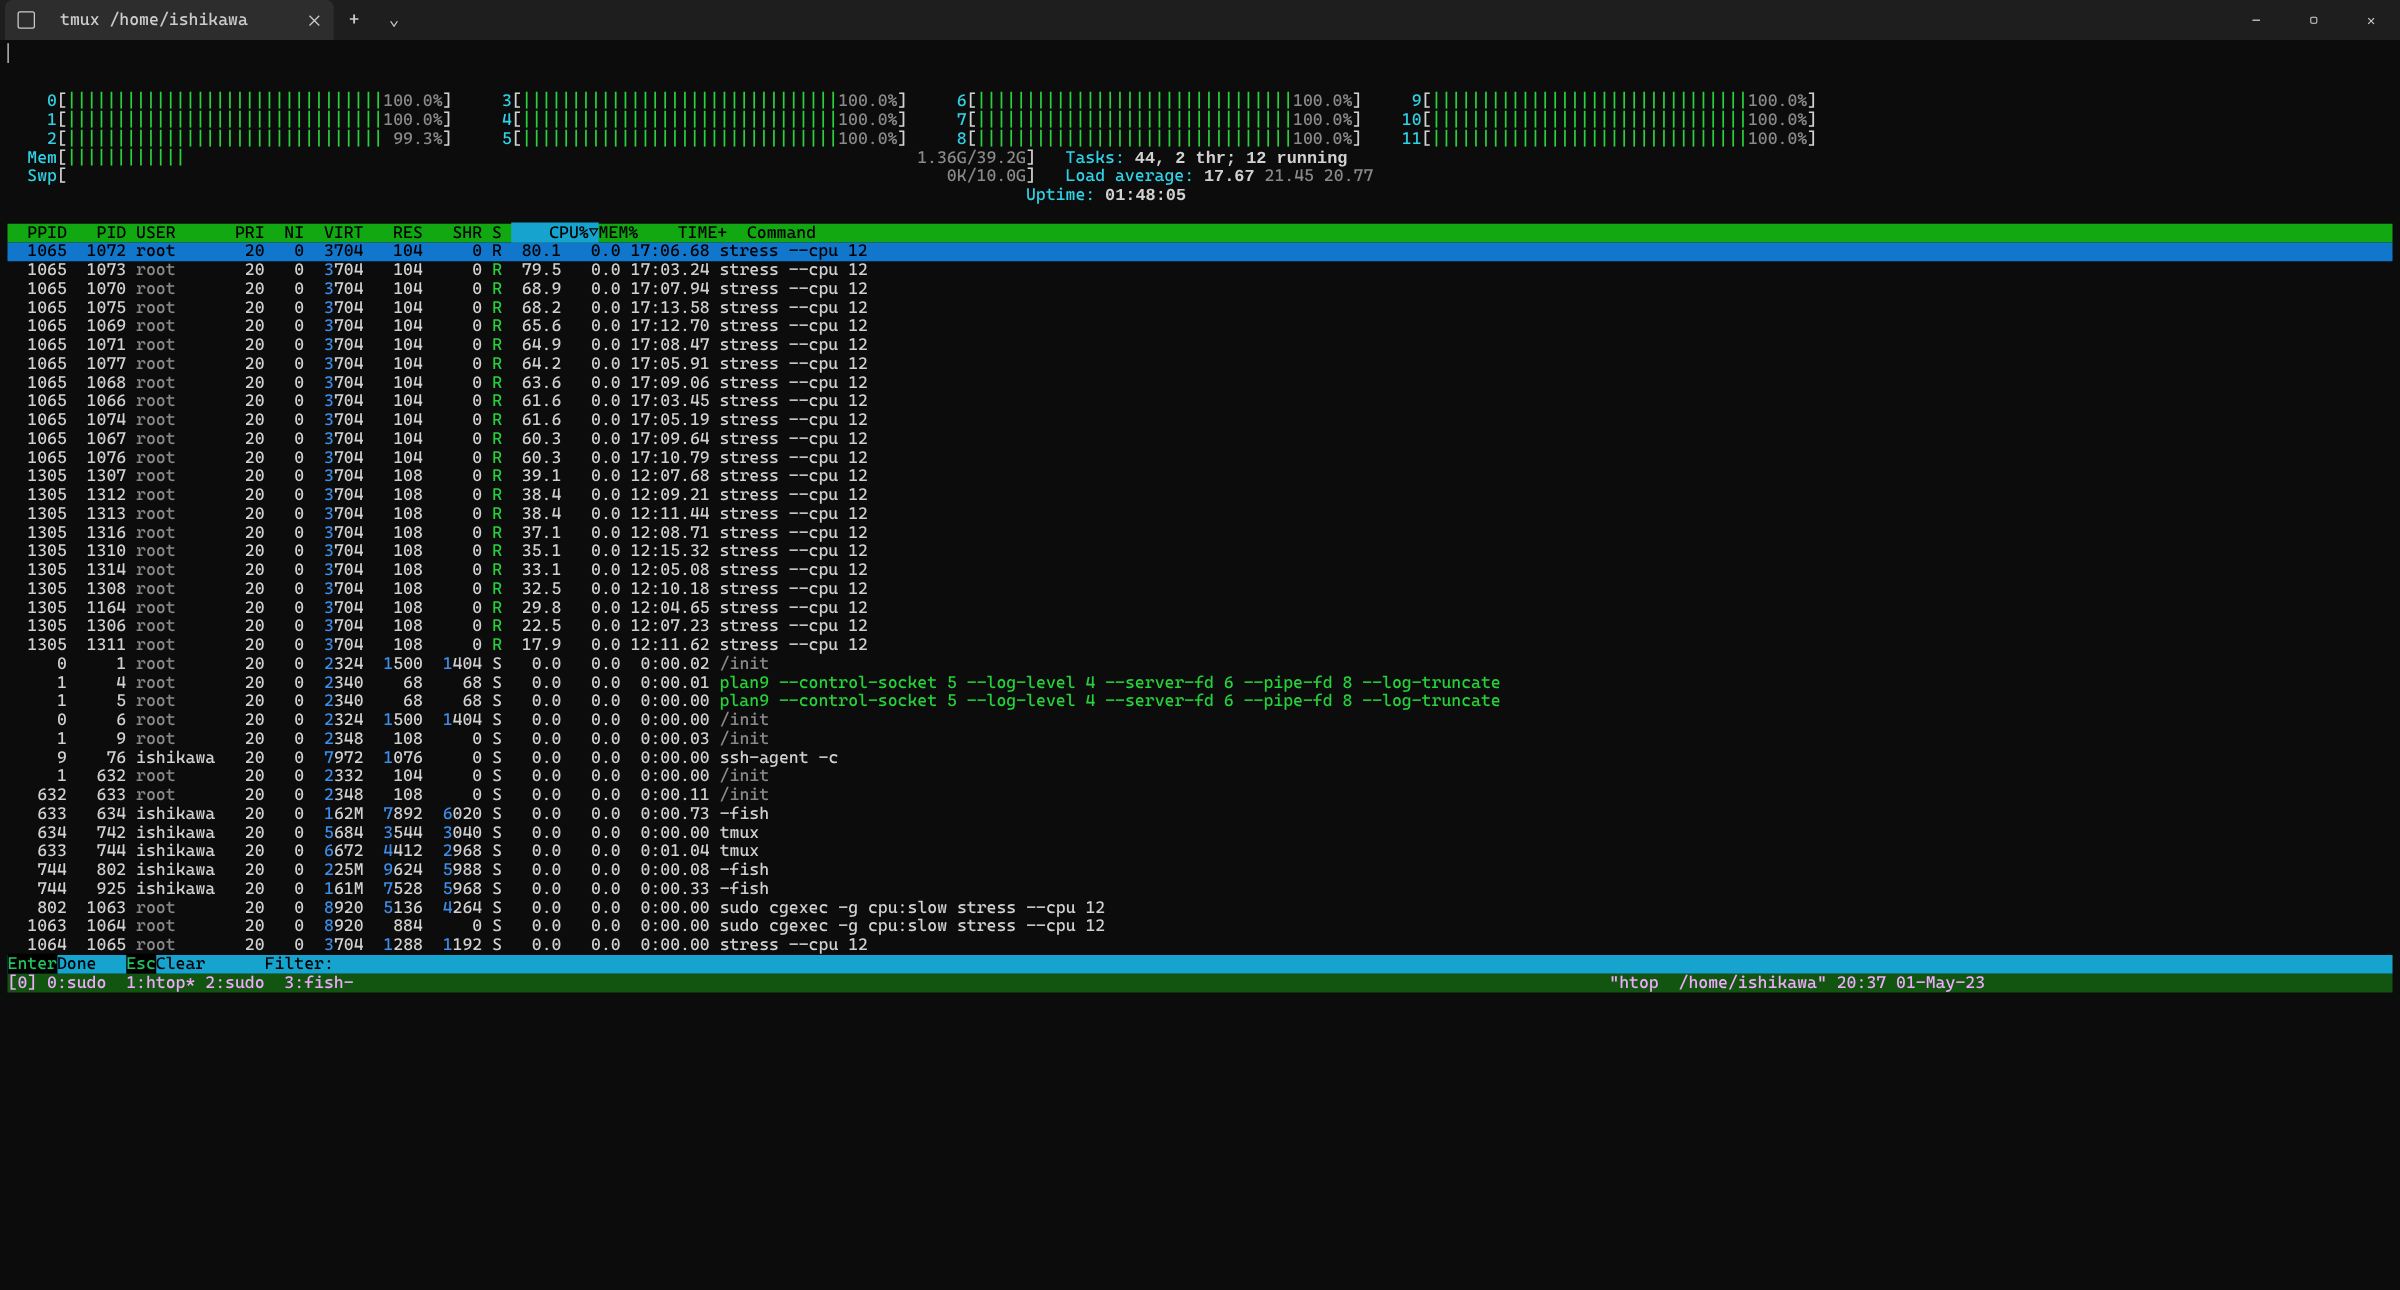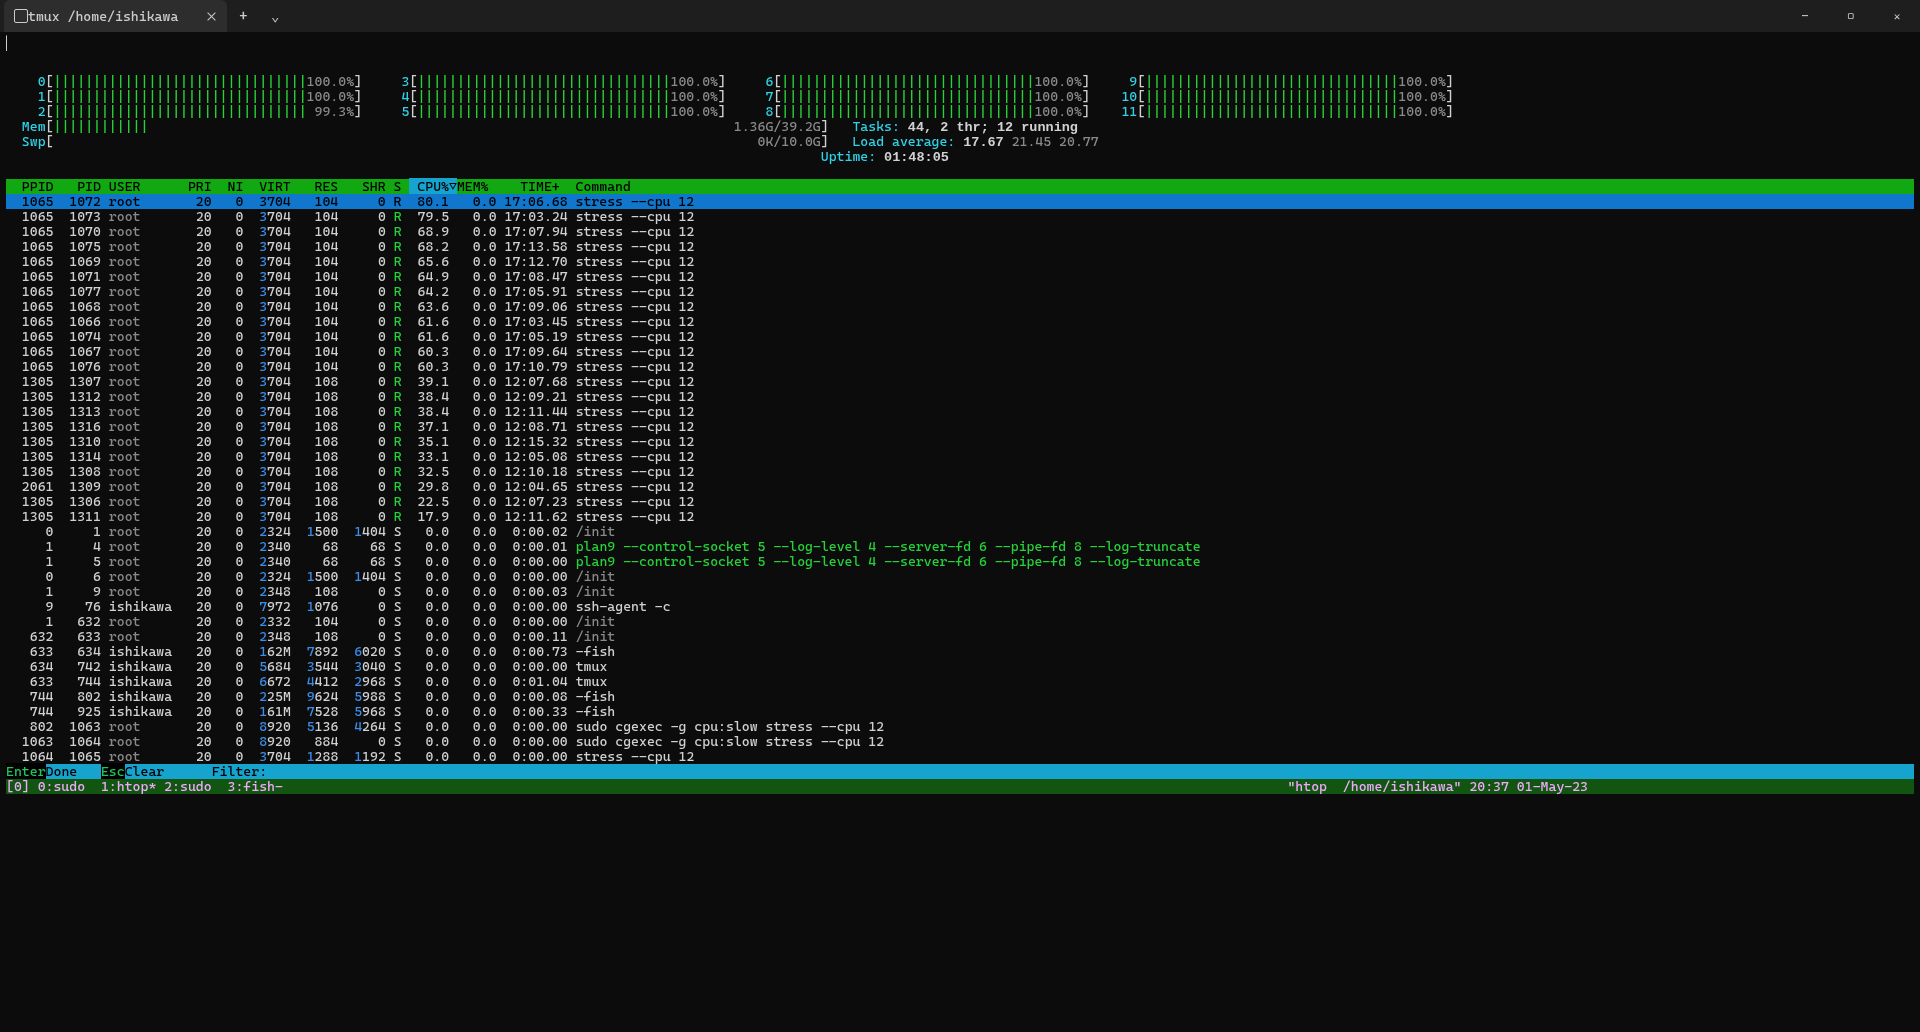--- a/index.html
+++ b/index.html
@@ -2,21 +2,21 @@
 <html><head>
 <meta charset="utf-8">
 <style>
 * { margin:0; padding:0; box-sizing:border-box; }
 html,body { width:1920px; height:1032px; background:#0c0c0c; overflow:hidden;
   font-family:Consolas,"Cascadia Mono","Liberation Mono",monospace;
   font-size:13.5px; line-height:15px; color:#cccccc; }
 
 
 .titlebar { height:32px; background:#1e1e1e; display:flex; align-items:center; }
-.tab { height:32px; background:#2d2d2d; display:flex; align-items:center; gap:0;
+.tab { height:32px; background:#2d2d2d; display:flex; align-items:center; gap:20px;
        padding:0 10px; border-radius:6px 6px 0 0; margin-left:4px; }
 .tab .ticon { width:14px; height:14px; border:1px solid #ccc; border-radius:2px; }
 .tab .tx { width:11px; height:11px; position:relative; margin-left:28px; }
 .tab .tx::before,.tab .tx::after{content:"";position:absolute;left:5px;top:0;width:1px;height:11px;background:#ccc;}
 .tab .tx::before{transform:rotate(45deg);} .tab .tx::after{transform:rotate(-45deg);}
 .tplus,.tchev{ width:32px; height:32px; display:flex; align-items:center; justify-content:center;
   color:#ccc; font-size:14px; }
 .winctl { margin-left:auto; display:flex; }
 .winbtn { width:46px; height:32px; display:flex; align-items:center; justify-content:center;
   color:#ccc; font-size:11px; }
@@ -29,21 +29,21 @@
 
 .cyan { color:#2fd2e6; }
 .green { color:#26d13a; }
 .blue { color:#3b8eea; }
 .dim { color:#8a8a8a; }
 .white { color:#d1d1d1; }
 .bold { font-weight:bold;font-family:Liberation Mono, monospace; }
 
 
 .hdr { background:#11a811; color:#000; }
-.hdr .invsel { background:#16a4cf; color:#000; }
+.hdr .invsel { background:#16a4cf; color:#000;padding-left:22px; }
 .sel { background:#1177cc; color:#000; }
 
 
 .foot { background:#16a4cf; color:#000; }
 .foot .klab { background:#000; color:#22c55e; }
 
 
 .tmux { background:#115511; color:#f0abfc; }
 
 
@@ -97,21 +97,21 @@
       <div class="row"> <span class="white"> 1065  1074</span> <span class="dim">root     </span><span class="white">  20   0 </span> <span class="blue">3</span><span class="white">704</span>   <span class="white">104</span>     <span class="white">0</span> <span class="green">R</span> <span class="white"> 61.6   0.0 17:05.19</span> <span class="white">stress --cpu 12</span></div>
       <div class="row"> <span class="white"> 1065  1067</span> <span class="dim">root     </span><span class="white">  20   0 </span> <span class="blue">3</span><span class="white">704</span>   <span class="white">104</span>     <span class="white">0</span> <span class="green">R</span> <span class="white"> 60.3   0.0 17:09.64</span> <span class="white">stress --cpu 12</span></div>
       <div class="row"> <span class="white"> 1065  1076</span> <span class="dim">root     </span><span class="white">  20   0 </span> <span class="blue">3</span><span class="white">704</span>   <span class="white">104</span>     <span class="white">0</span> <span class="green">R</span> <span class="white"> 60.3   0.0 17:10.79</span> <span class="white">stress --cpu 12</span></div>
       <div class="row"> <span class="white"> 1305  1307</span> <span class="dim">root     </span><span class="white">  20   0 </span> <span class="blue">3</span><span class="white">704</span>   <span class="white">108</span>     <span class="white">0</span> <span class="green">R</span> <span class="white"> 39.1   0.0 12:07.68</span> <span class="white">stress --cpu 12</span></div>
       <div class="row"> <span class="white"> 1305  1312</span> <span class="dim">root     </span><span class="white">  20   0 </span> <span class="blue">3</span><span class="white">704</span>   <span class="white">108</span>     <span class="white">0</span> <span class="green">R</span> <span class="white"> 38.4   0.0 12:09.21</span> <span class="white">stress --cpu 12</span></div>
       <div class="row"> <span class="white"> 1305  1313</span> <span class="dim">root     </span><span class="white">  20   0 </span> <span class="blue">3</span><span class="white">704</span>   <span class="white">108</span>     <span class="white">0</span> <span class="green">R</span> <span class="white"> 38.4   0.0 12:11.44</span> <span class="white">stress --cpu 12</span></div>
       <div class="row"> <span class="white"> 1305  1316</span> <span class="dim">root     </span><span class="white">  20   0 </span> <span class="blue">3</span><span class="white">704</span>   <span class="white">108</span>     <span class="white">0</span> <span class="green">R</span> <span class="white"> 37.1   0.0 12:08.71</span> <span class="white">stress --cpu 12</span></div>
       <div class="row"> <span class="white"> 1305  1310</span> <span class="dim">root     </span><span class="white">  20   0 </span> <span class="blue">3</span><span class="white">704</span>   <span class="white">108</span>     <span class="white">0</span> <span class="green">R</span> <span class="white"> 35.1   0.0 12:15.32</span> <span class="white">stress --cpu 12</span></div>
       <div class="row"> <span class="white"> 1305  1314</span> <span class="dim">root     </span><span class="white">  20   0 </span> <span class="blue">3</span><span class="white">704</span>   <span class="white">108</span>     <span class="white">0</span> <span class="green">R</span> <span class="white"> 33.1   0.0 12:05.08</span> <span class="white">stress --cpu 12</span></div>
       <div class="row"> <span class="white"> 1305  1308</span> <span class="dim">root     </span><span class="white">  20   0 </span> <span class="blue">3</span><span class="white">704</span>   <span class="white">108</span>     <span class="white">0</span> <span class="green">R</span> <span class="white"> 32.5   0.0 12:10.18</span> <span class="white">stress --cpu 12</span></div>
-      <div class="row"> <span class="white"> 2061  1309</span> <span class="dim">root     </span><span class="white">  20   0 </span> <span class="blue">3</span><span class="white">704</span>   <span class="white">108</span>     <span class="white">0</span> <span class="green">R</span> <span class="white"> 29.8   0.0 12:04.65</span> <span class="white">stress --cpu 12</span></div>
+      <div class="row"> <span class="white"> 1305  1164</span> <span class="dim">root     </span><span class="white">  20   0 </span> <span class="blue">3</span><span class="white">704</span>   <span class="white">108</span>     <span class="white">0</span> <span class="green">R</span> <span class="white"> 29.8   0.0 12:04.65</span> <span class="white">stress --cpu 12</span></div>
       <div class="row"> <span class="white"> 1305  1306</span> <span class="dim">root     </span><span class="white">  20   0 </span> <span class="blue">3</span><span class="white">704</span>   <span class="white">108</span>     <span class="white">0</span> <span class="green">R</span> <span class="white"> 22.5   0.0 12:07.23</span> <span class="white">stress --cpu 12</span></div>
       <div class="row"> <span class="white"> 1305  1311</span> <span class="dim">root     </span><span class="white">  20   0 </span> <span class="blue">3</span><span class="white">704</span>   <span class="white">108</span>     <span class="white">0</span> <span class="green">R</span> <span class="white"> 17.9   0.0 12:11.62</span> <span class="white">stress --cpu 12</span></div>
       <div class="row"> <span class="white">    0     1</span> <span class="dim">root     </span><span class="white">  20   0 </span> <span class="blue">2</span><span class="white">324</span>  <span class="blue">1</span><span class="white">500</span>  <span class="blue">1</span><span class="white">404</span> <span class="white">S</span> <span class="white">  0.0   0.0  0:00.02</span> <span class="dim">/init</span></div>
       <div class="row"> <span class="white">    1     4</span> <span class="dim">root     </span><span class="white">  20   0 </span> <span class="blue">2</span><span class="white">340</span>    <span class="white">68</span>    <span class="white">68</span> <span class="white">S</span> <span class="white">  0.0   0.0  0:00.01</span> <span class="green">plan9 --control-socket 5 --log-level 4 --server-fd 6 --pipe-fd 8 --log-truncate</span></div>
       <div class="row"> <span class="white">    1     5</span> <span class="dim">root     </span><span class="white">  20   0 </span> <span class="blue">2</span><span class="white">340</span>    <span class="white">68</span>    <span class="white">68</span> <span class="white">S</span> <span class="white">  0.0   0.0  0:00.00</span> <span class="green">plan9 --control-socket 5 --log-level 4 --server-fd 6 --pipe-fd 8 --log-truncate</span></div>
       <div class="row"> <span class="white">    0     6</span> <span class="dim">root     </span><span class="white">  20   0 </span> <span class="blue">2</span><span class="white">324</span>  <span class="blue">1</span><span class="white">500</span>  <span class="blue">1</span><span class="white">404</span> <span class="white">S</span> <span class="white">  0.0   0.0  0:00.00</span> <span class="dim">/init</span></div>
       <div class="row"> <span class="white">    1     9</span> <span class="dim">root     </span><span class="white">  20   0 </span> <span class="blue">2</span><span class="white">348</span>   <span class="white">108</span>     <span class="white">0</span> <span class="white">S</span> <span class="white">  0.0   0.0  0:00.03</span> <span class="dim">/init</span></div>
       <div class="row"> <span class="white">    9    76</span> <span class="white">ishikawa </span><span class="white">  20   0 </span> <span class="blue">7</span><span class="white">972</span>  <span class="blue">1</span><span class="white">076</span>     <span class="white">0</span> <span class="white">S</span> <span class="white">  0.0   0.0  0:00.00</span> <span class="white">ssh-agent -c</span></div>
       <div class="row"> <span class="white">    1   632</span> <span class="dim">root     </span><span class="white">  20   0 </span> <span class="blue">2</span><span class="white">332</span>   <span class="white">104</span>     <span class="white">0</span> <span class="white">S</span> <span class="white">  0.0   0.0  0:00.00</span> <span class="dim">/init</span></div>
       <div class="row"> <span class="white">  632   633</span> <span class="dim">root     </span><span class="white">  20   0 </span> <span class="blue">2</span><span class="white">348</span>   <span class="white">108</span>     <span class="white">0</span> <span class="white">S</span> <span class="white">  0.0   0.0  0:00.11</span> <span class="dim">/init</span></div>

